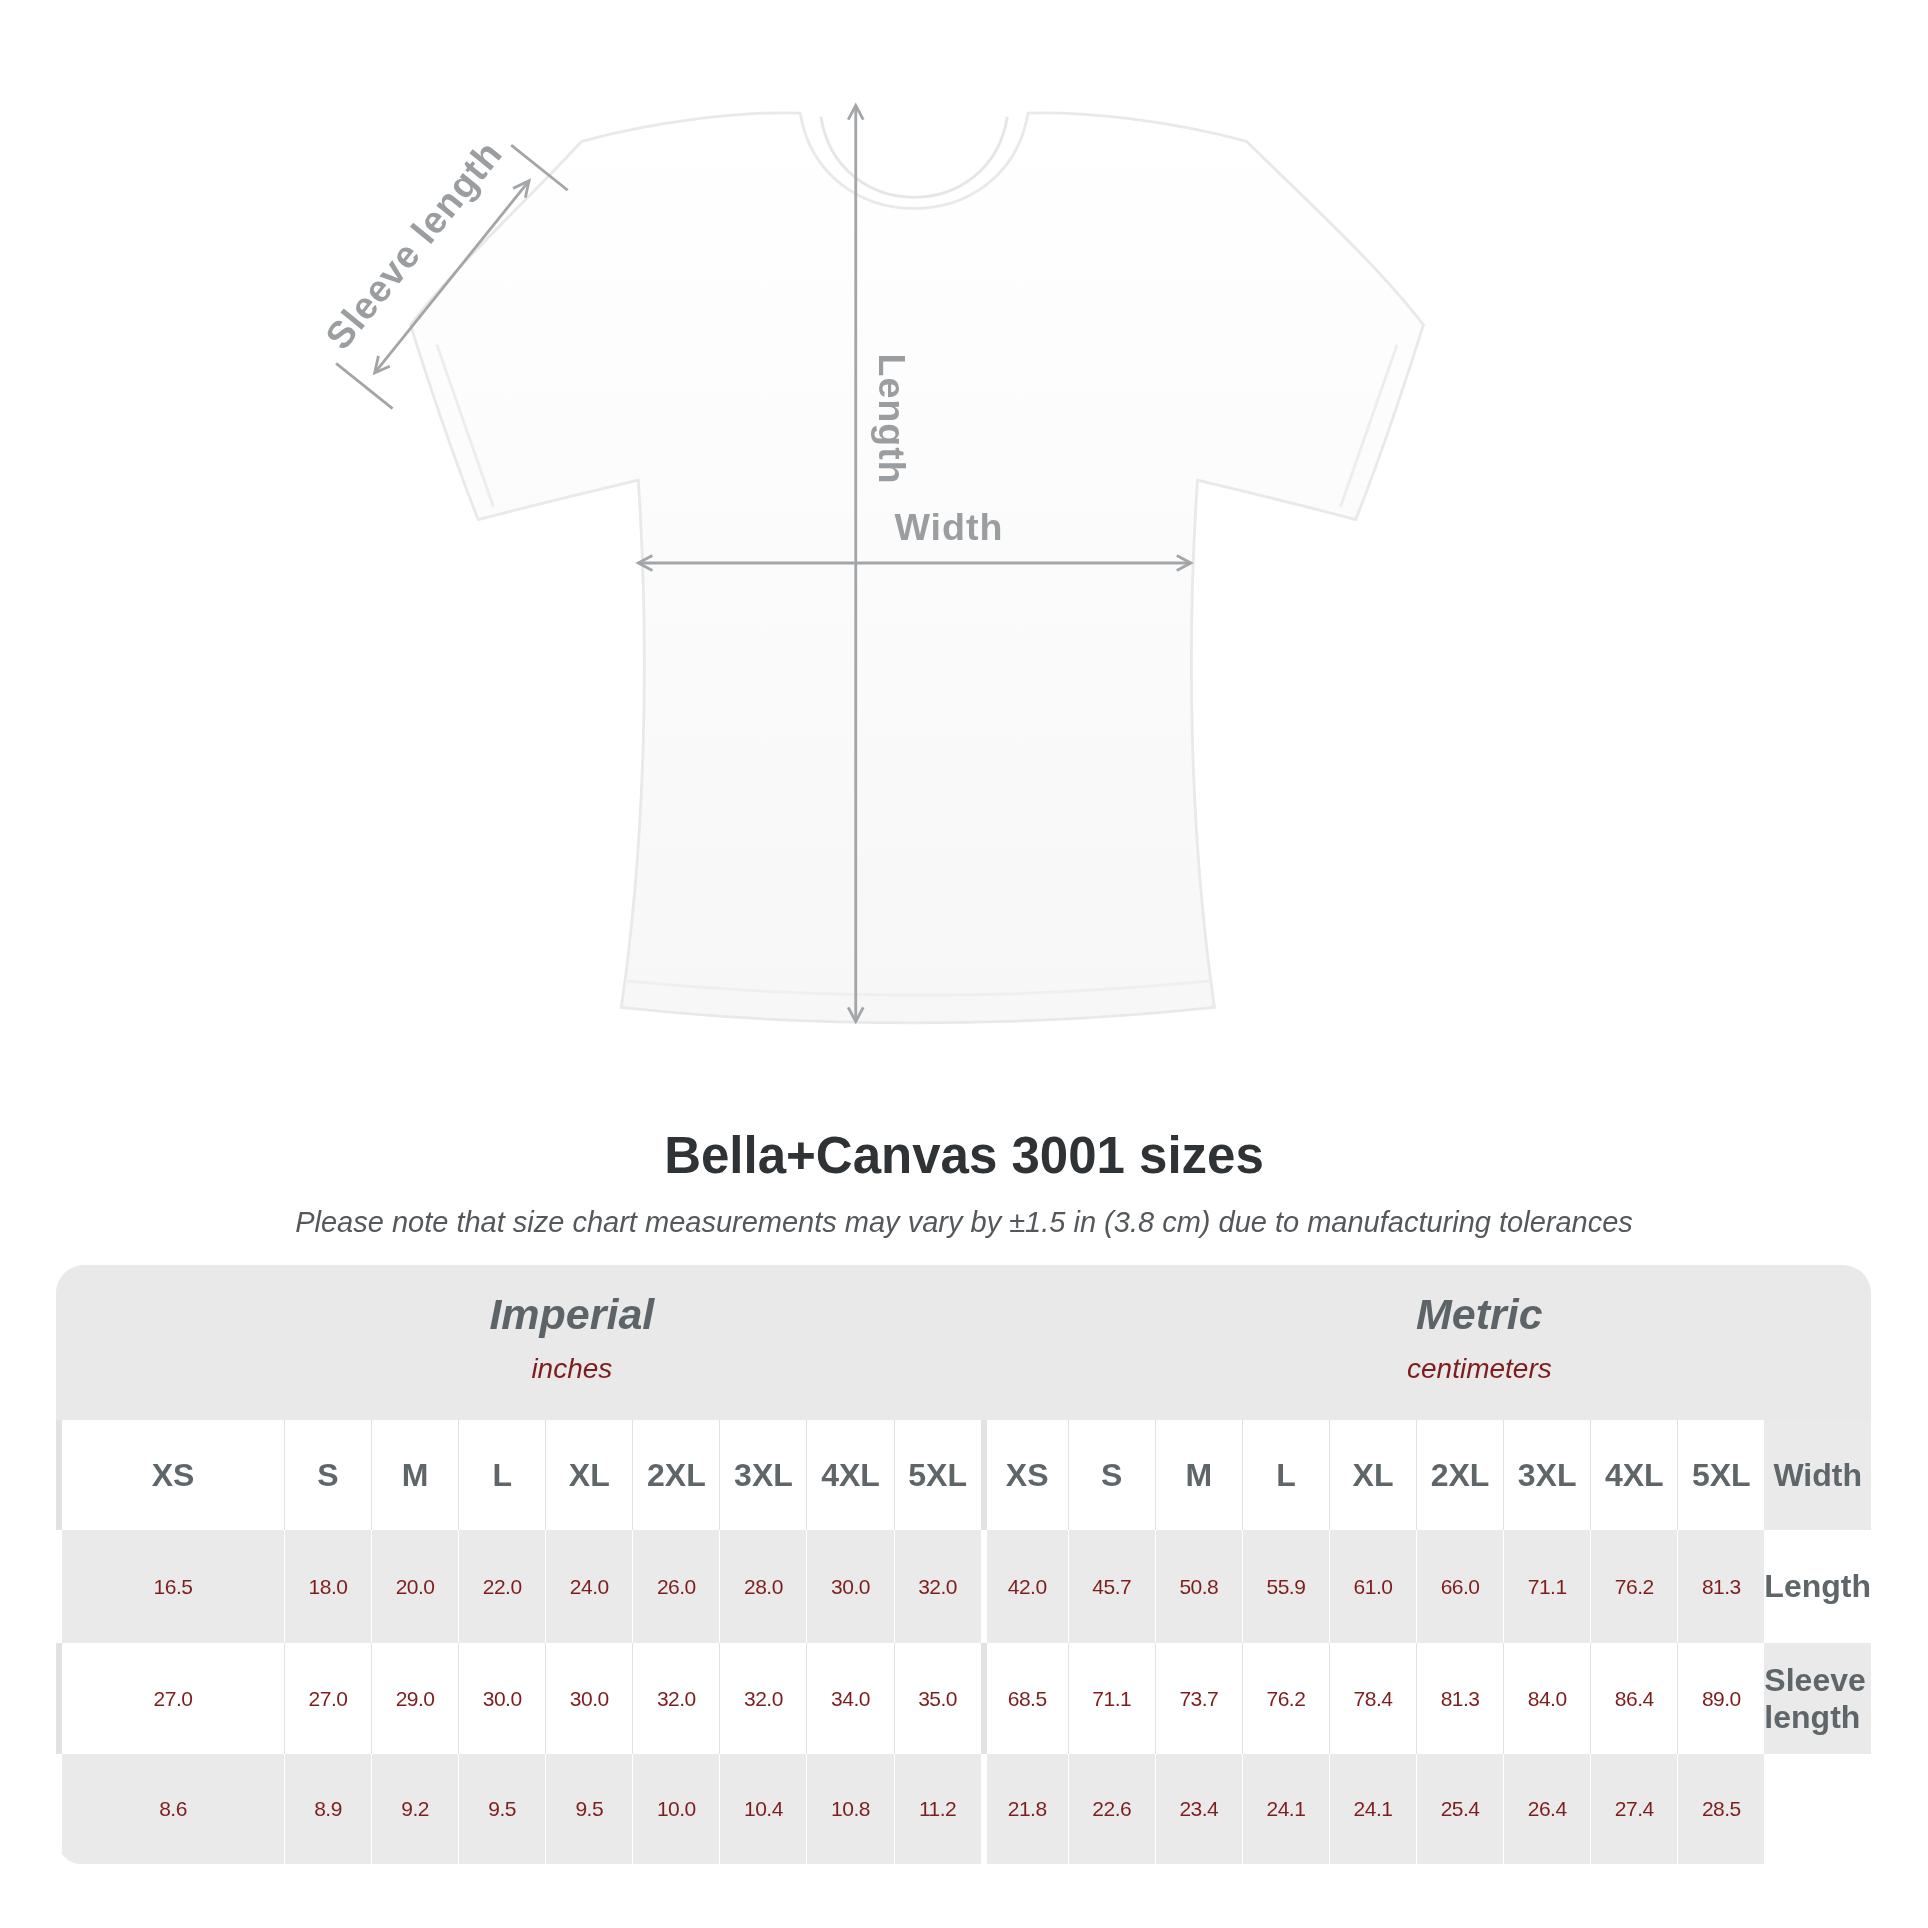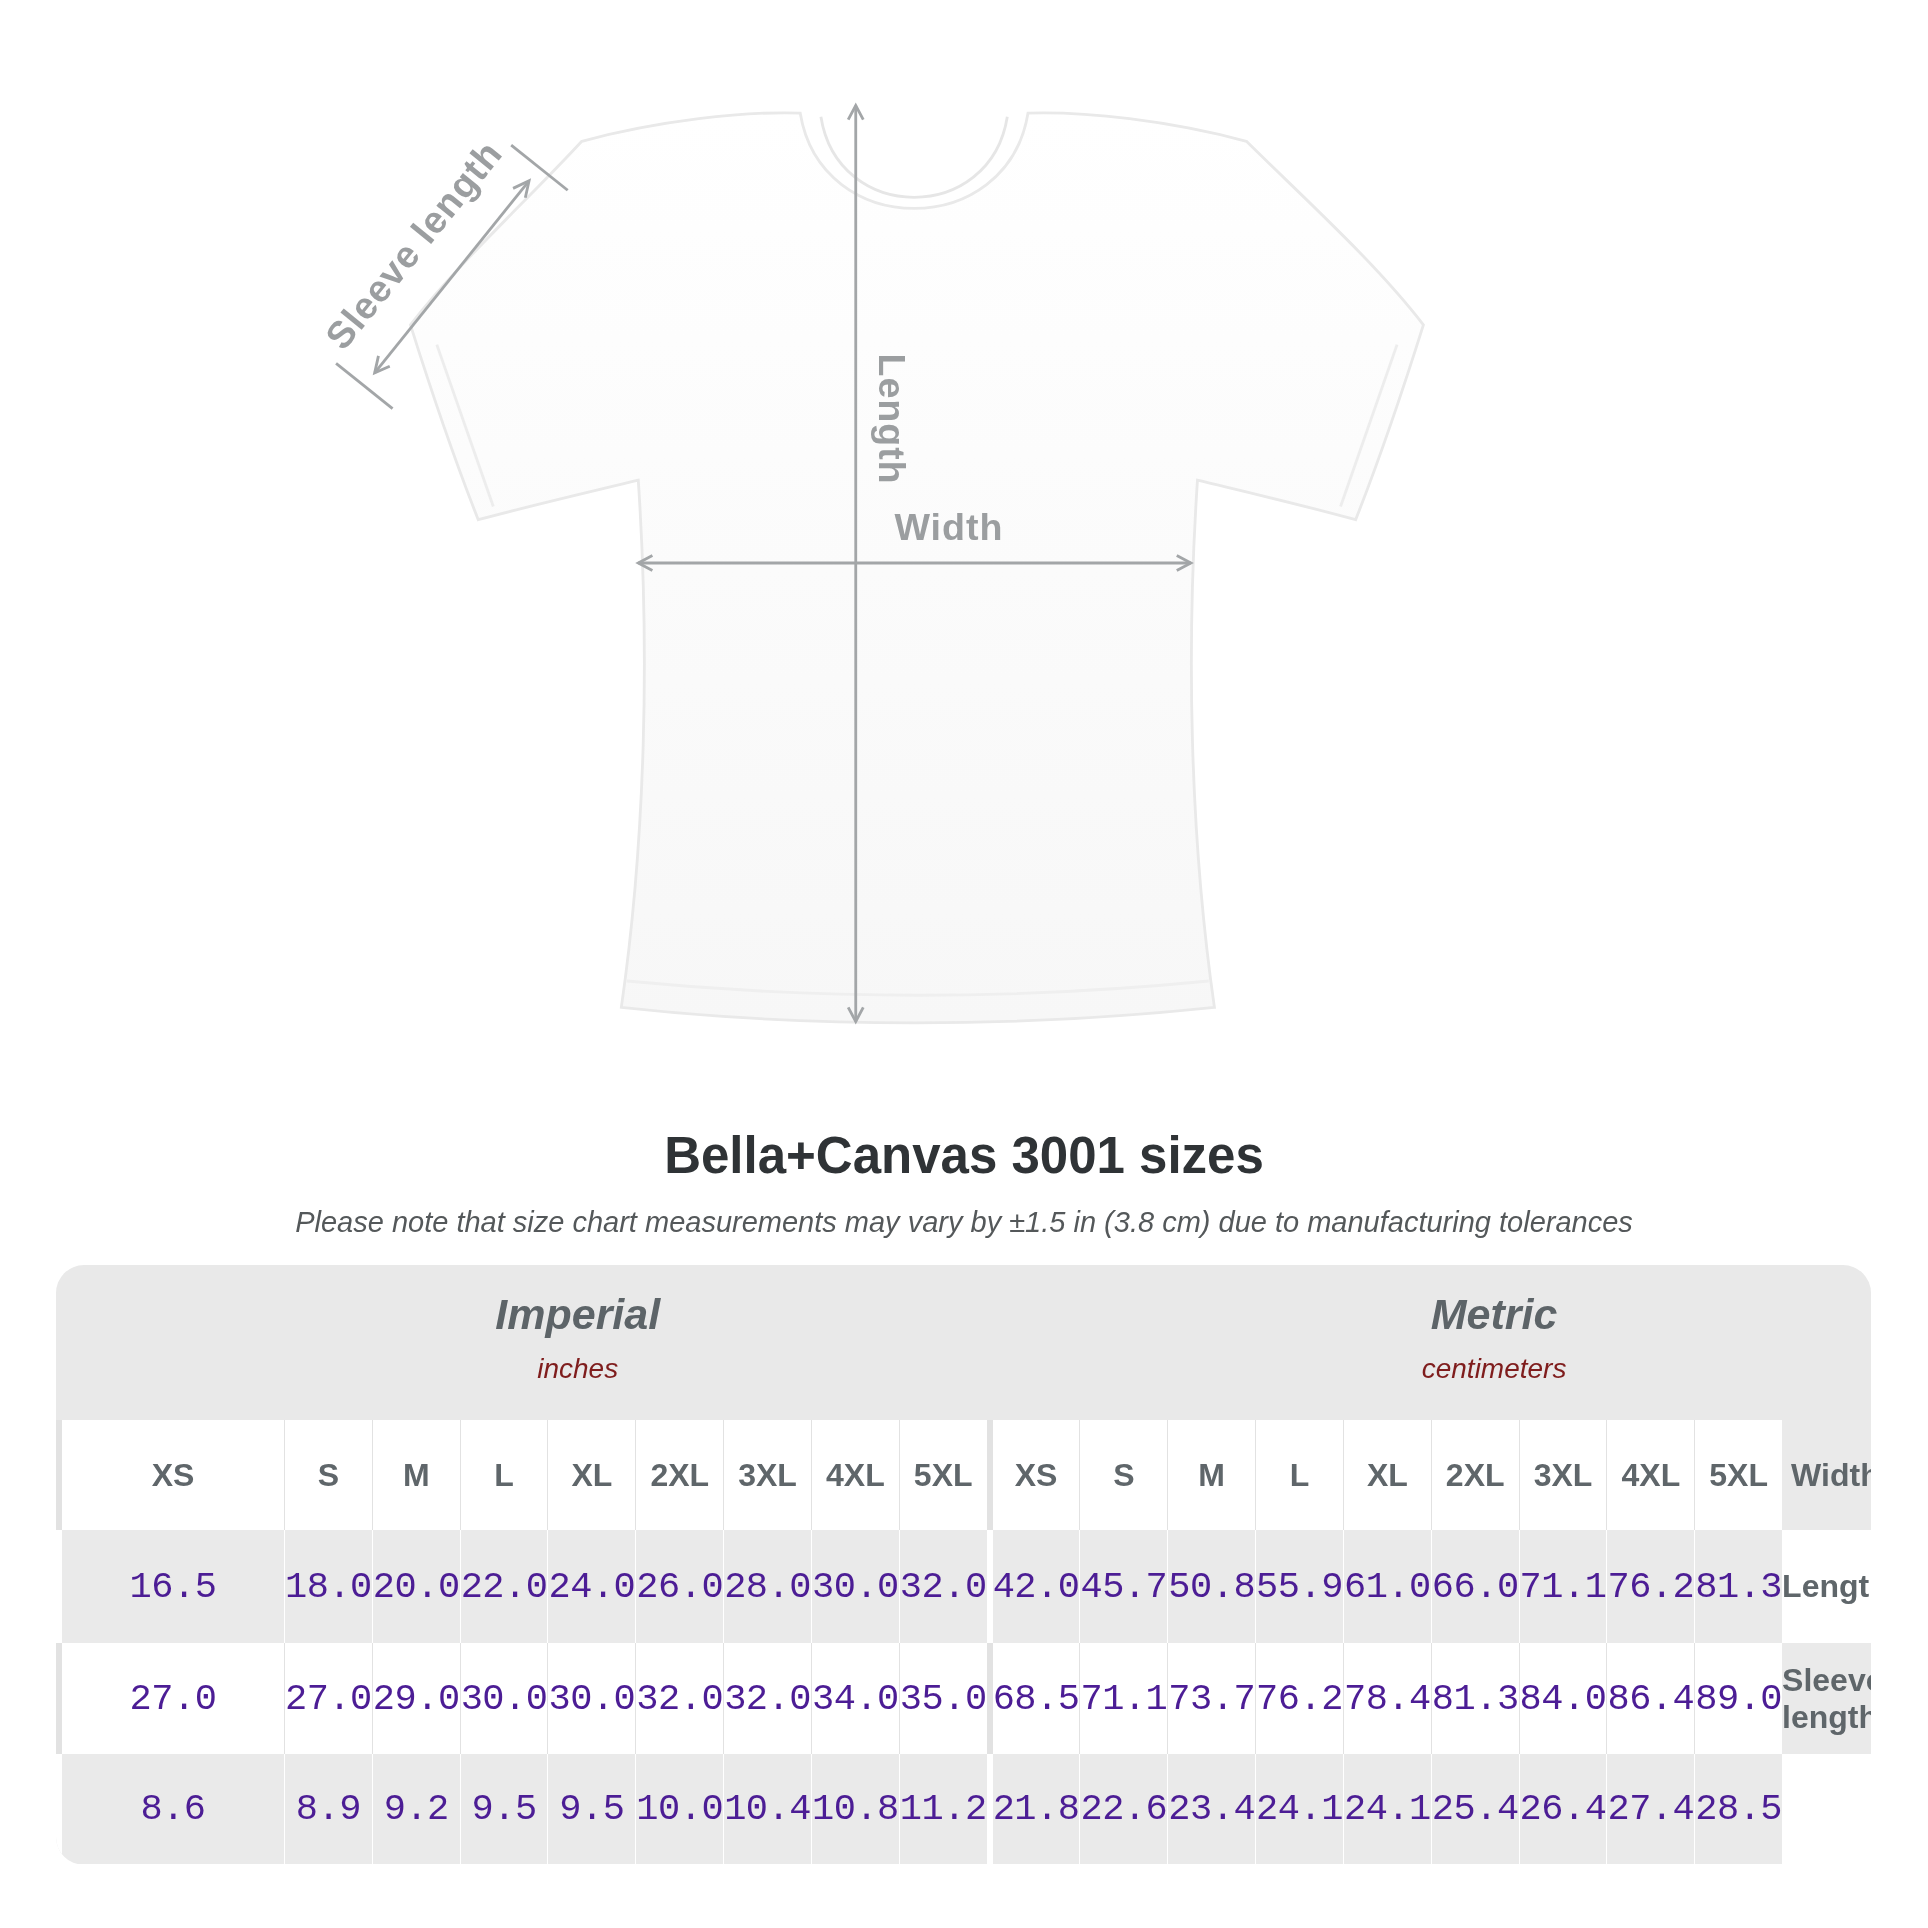--- a/index.html
+++ b/index.html
@@ -31,21 +31,21 @@
   .t-cell{display:flex;align-items:center;justify-content:center;}
   .band{background:#e9e9e9;display:flex;flex-direction:column;align-items:center;justify-content:flex-start;padding-top:28px;padding-left:20px;}
   .band-imperial{grid-column:1 / span 10;grid-row:1;}
   .band-metric{grid-column:11 / span 9;grid-row:1;}
   .band-title{font-size:43px;font-weight:bold;font-style:italic;color:#5d6468;line-height:1.0;}
   .band-sub{font-size:28px;font-style:italic;color:#7f1d1d;margin-top:17px;}
   .row-white{background:#ffffff;}
   .row-gray{background:#eaeaea;}
   .hdr{font-size:32px;font-weight:bold;color:#5f666a;}
   .row-label{font-size:32px;font-weight:bold;color:#5f666a;}
-  .num{font-size:37px;color:#4c1d95;letter-spacing:-0.5px;font-family:Liberation Mono, monospace;}
+  .num{font-size:21px;color:#7f1d1d;letter-spacing:-0.5px;}
   
   .row-white.sep{border-left:1.9px solid #e2e2e2;}
   .row-gray.sep{border-left:1.9px solid #ffffff;}
   .row-white.sep-thick{border-left:6.6px solid #e2e2e2;}
   .row-gray.sep-thick{border-left:6.6px solid #ffffff;}
 </style>
 </head>
 <body>
 
 <div class="diagram">

